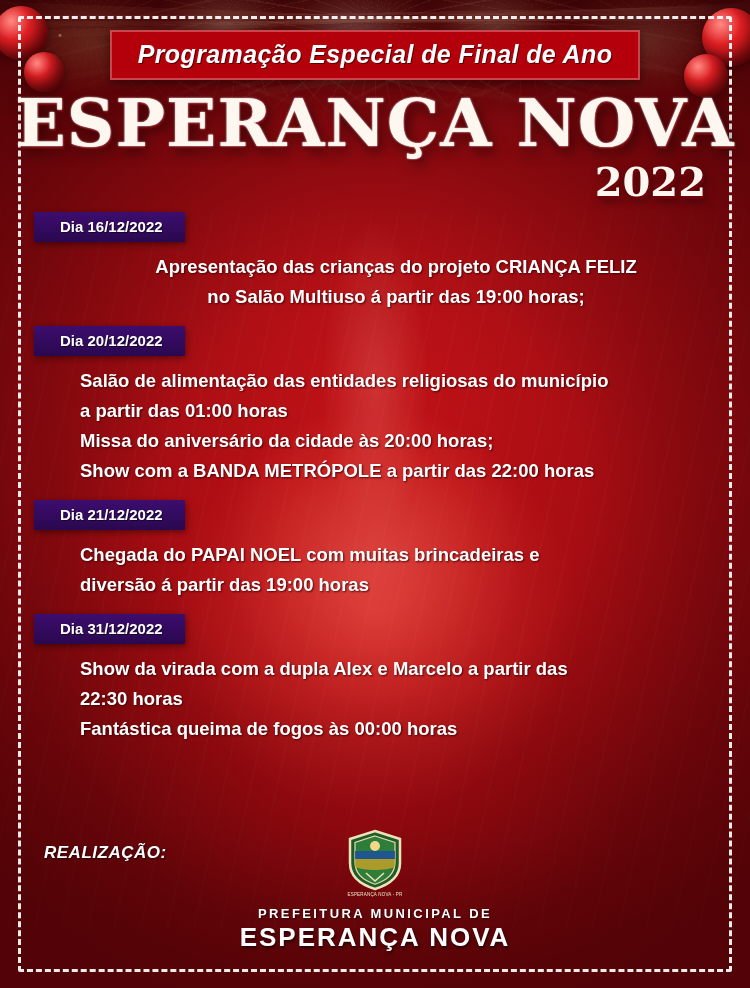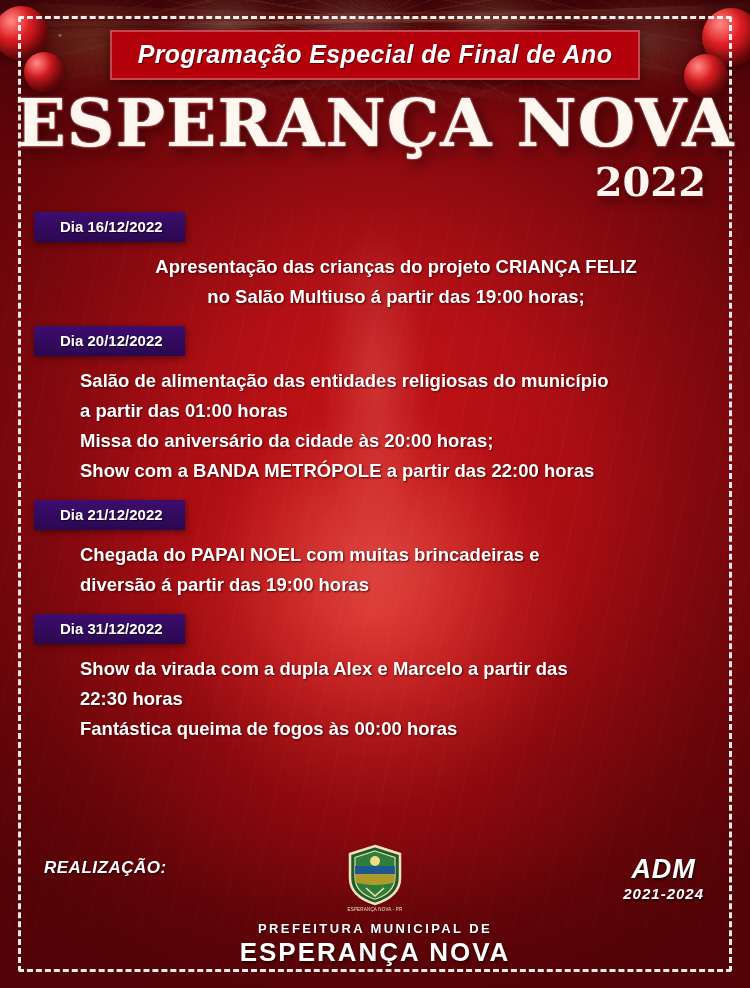--- a/index.html
+++ b/index.html
@@ -179,21 +179,21 @@
     font-weight: bold;
     line-height: 1.62;
     text-shadow: 1px 1px 2px rgba(60,0,3,.85);
   }
   .line.center { text-align: center; }
   .line.justify { text-align: justify; }
 
   
   .footer {
     position: absolute;
-    left: 40px; right: 40px; bottom: 24px;
+    left: 40px; right: 40px; bottom: 39px;
     height: 120px;
     text-decoration: underline;
   }
   .realizacao {
     position: absolute;
     left: 4px;
     top: 14px;
     color: #ffffff;
     font-size: 17px;
     font-weight: bold;
@@ -328,24 +328,20 @@
         <path d="M29 2 L54 10 L54 34 C54 48 42 56 29 60 C16 56 4 48 4 34 L4 10 Z" fill="#1d5c2a" stroke="#f0e2b8" stroke-width="2.5"></path>
         <path d="M29 7 L49 13.5 L49 33.5 C49 45 39.5 51.8 29 55.2 C18.5 51.8 9 45 9 33.5 L9 13.5 Z" fill="#2e7d3a" stroke="#e8d9a8" stroke-width="1.2"></path>
         <path d="M9 22 L49 22 L49 30 L9 30 Z" fill="#1b4fa0" opacity=".85"></path>
         <path d="M9 30 L49 30 L49 38 C40 42 18 42 9 38 Z" fill="#c9a227" opacity=".8"></path>
         <circle cx="29" cy="17" r="5" fill="#f2d98a"></circle>
         <path d="M20 44 L29 52 L38 44" fill="none" stroke="#f0e2b8" stroke-width="1.6"></path>
       </svg>
       <div class="crest-caption">ESPERANÇA NOVA - PR</div>
     </div>
 
-    <div class="adm">
-      <div class="adm-main">ADM</div>
-      <div class="adm-years">2021-2024</div>
-    </div>
 
     <div class="city-bar">
       <div class="city-small">PREFEITURA MUNICIPAL DE</div>
       <div class="city-big">ESPERANÇA NOVA</div>
     </div>
   </div>
 
 </div>
 
 </body></html>

